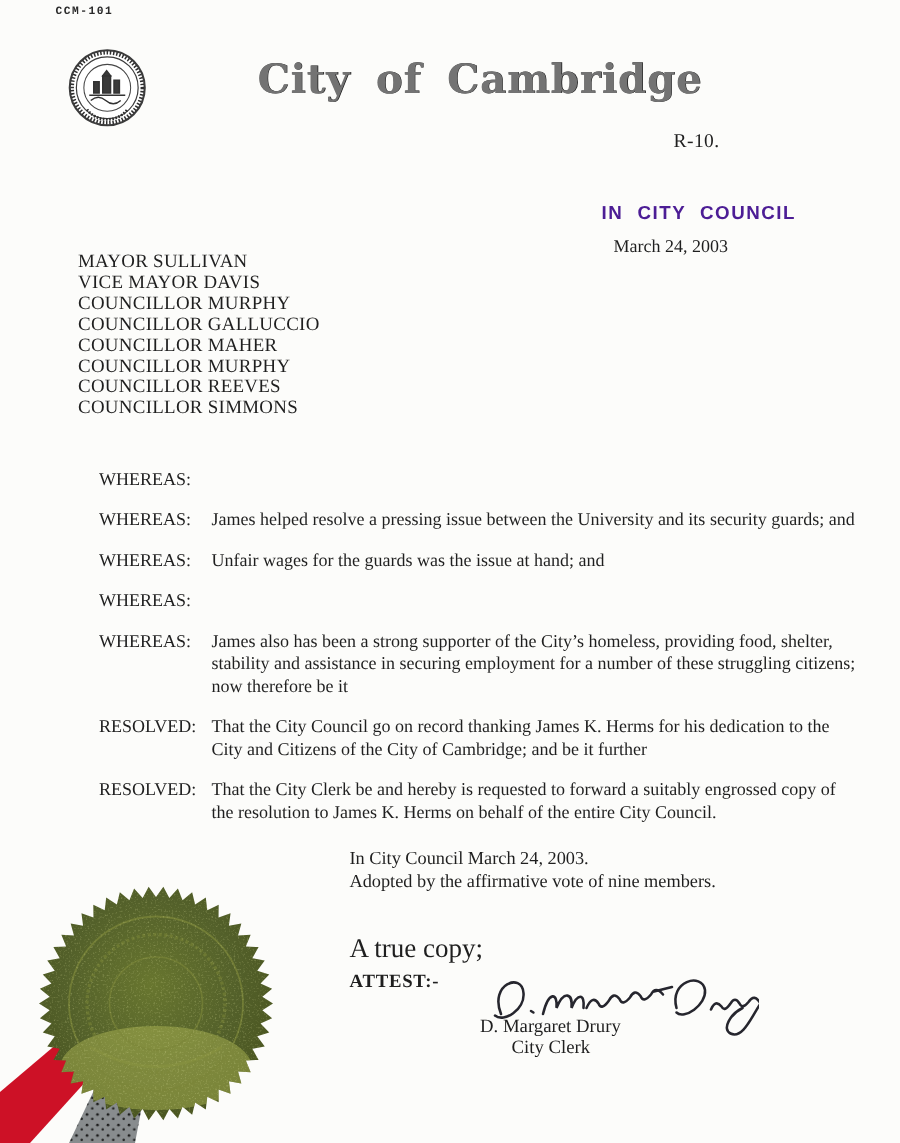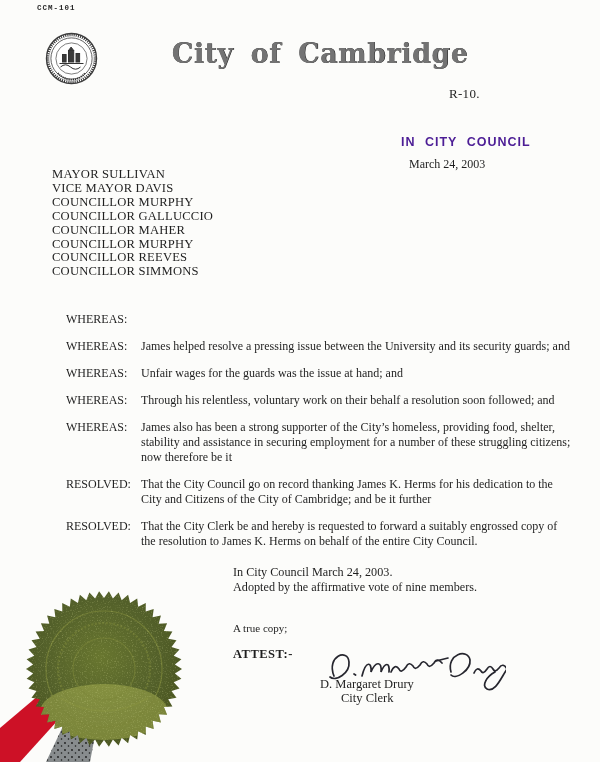--- a/index.html
+++ b/index.html
@@ -46,21 +46,21 @@
   .clauses { position:absolute; left:52px; top:312px; width:512px;margin-left:14px; }
   .clause { display:flex; margin-bottom:12px; }
   .clabel { width:75px; flex:0 0 75px; font-size:12px; line-height:15px; }
   .ctext  { width:430px; font-size:12px; line-height:15px; }
   .adoption {
     position:absolute; left:233px; top:565px;
     font-size:12.2px; line-height:15px;
   }
   .true-copy {
     position:absolute; left:233px; top:622px;
-    font-size:11px;
+    font-size:18px;
   }
   .attest-label {
     position:absolute; left:233px; top:647px;
     font-size:12.5px; font-weight:bold; letter-spacing:0.5px;text-align:center;
   }
   .signature-svg { position:absolute; left:318px; top:640px; }
   .signer-name  { position:absolute; left:320px; top:677px; font-size:12.5px; }
   .signer-title { position:absolute; left:341px; top:691px; font-size:12.5px; }
   .foil-seal { position:absolute; left:0; top:580px; }
 </style>
@@ -109,21 +109,20 @@
   <div class="clause">
     <span class="clabel">WHEREAS:</span>
     <span class="ctext">James helped resolve a pressing issue between the University and its security guards; and</span>
   </div>
   <div class="clause">
     <span class="clabel">WHEREAS:</span>
     <span class="ctext">Unfair wages for the guards was the issue at hand; and</span>
   </div>
   <div class="clause">
     <span class="clabel">WHEREAS:</span>
-    <span class="ctext">Through his relentless, voluntary work on their behalf a resolution soon followed; and</span>
   </div>
   <div class="clause">
     <span class="clabel">WHEREAS:</span>
     <span class="ctext">James also has been a strong supporter of the City’s homeless, providing food, shelter, stability and assistance in securing employment for a number of these struggling citizens; now therefore be it</span>
   </div>
   <div class="clause">
     <span class="clabel">RESOLVED:</span>
     <span class="ctext">That the City Council go on record thanking James K. Herms for his dedication to the City and Citizens of the City of Cambridge; and be it further</span>
   </div>
   <div class="clause">

